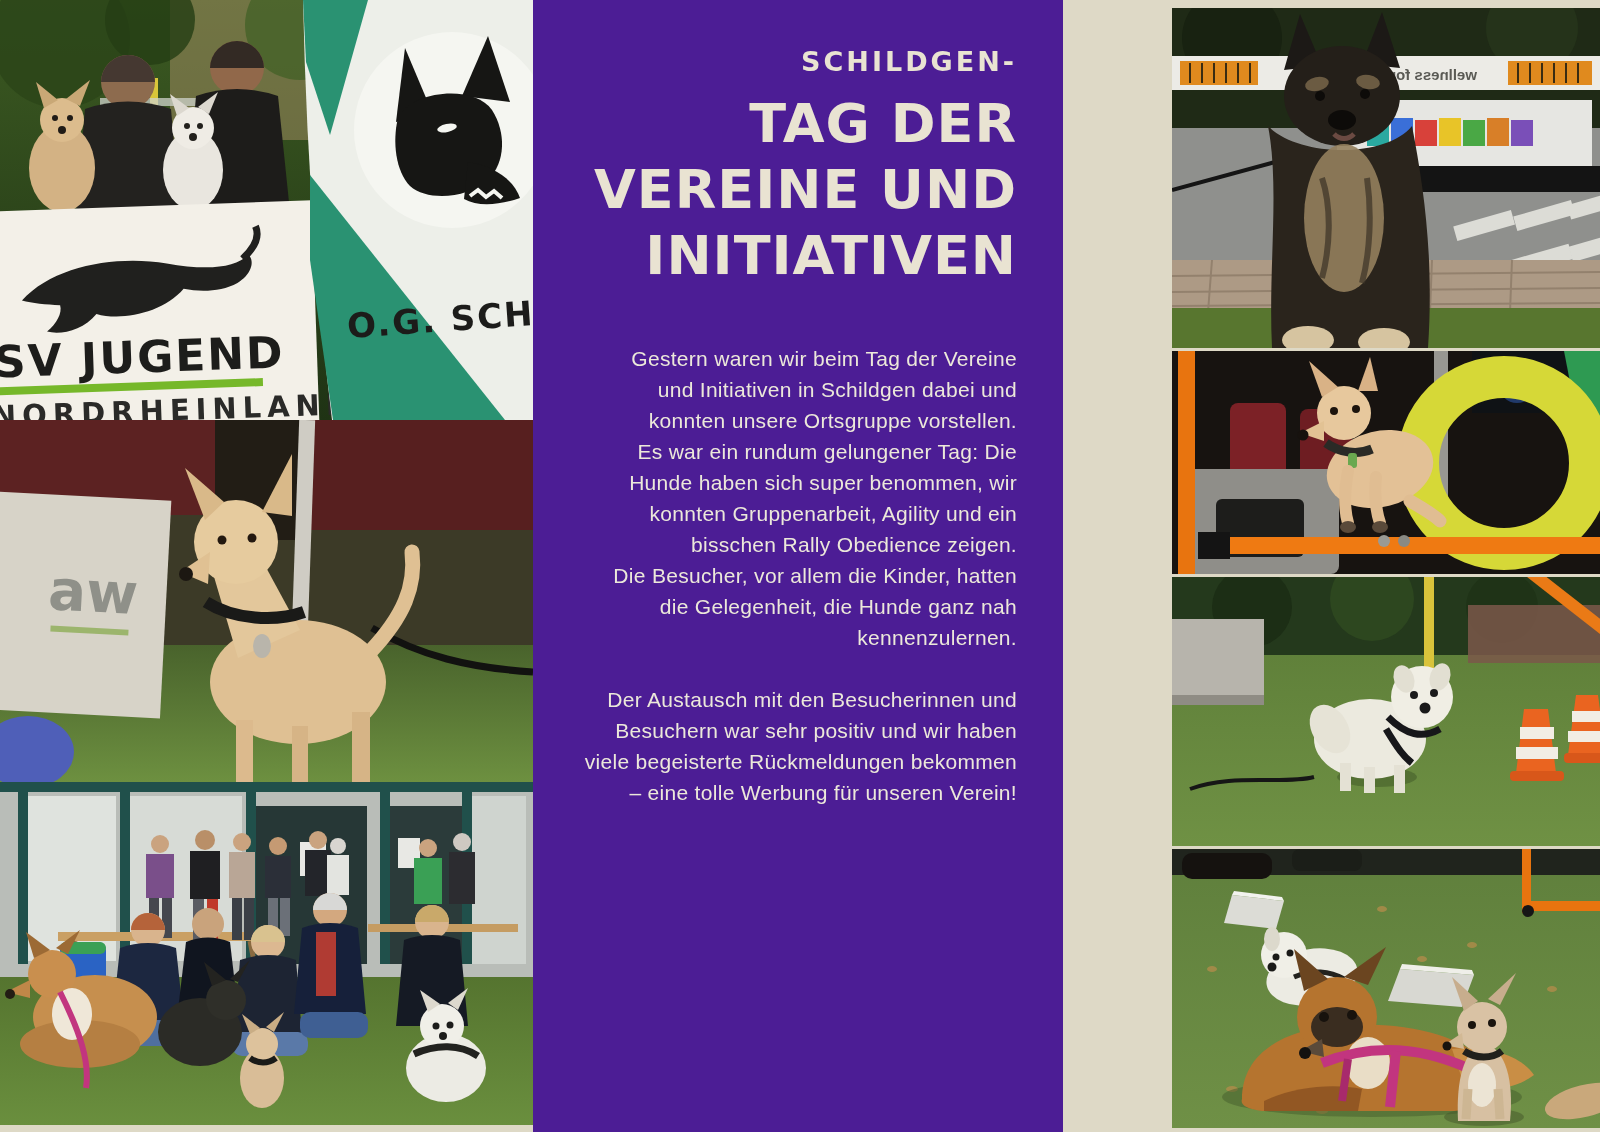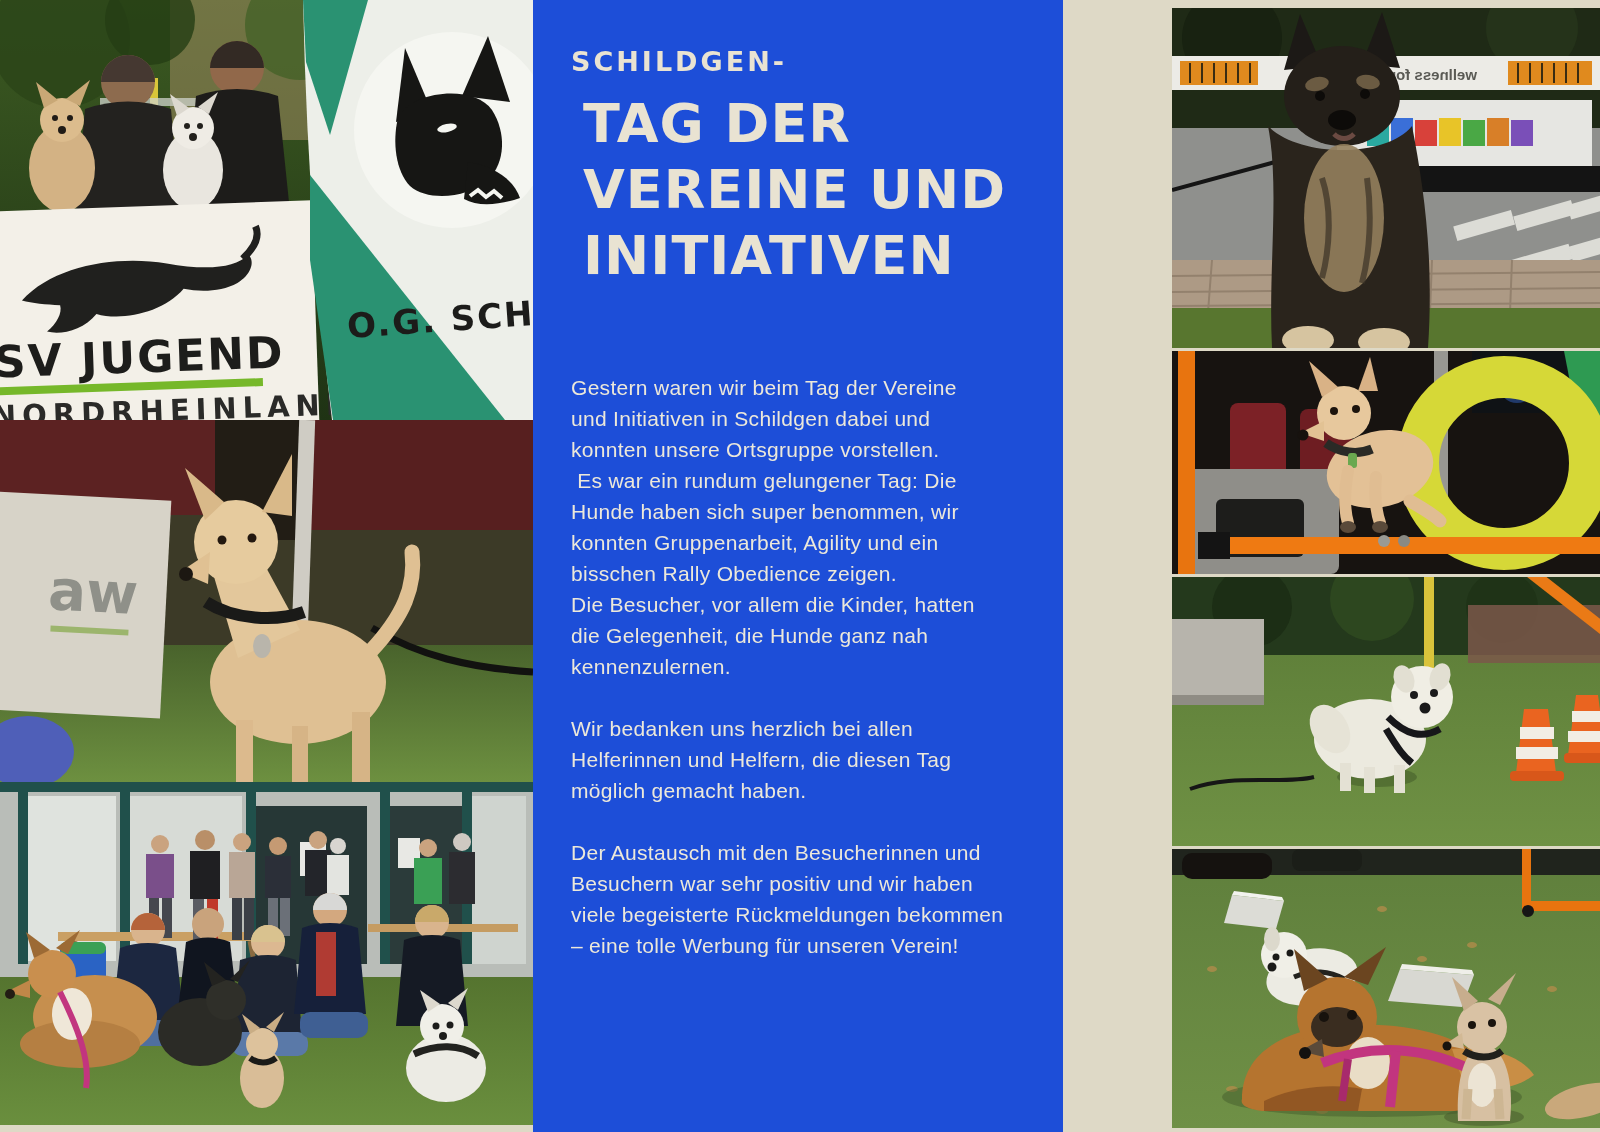--- a/index.html
+++ b/index.html
@@ -1,42 +1,42 @@
 <!DOCTYPE html>
 <html><head>
 <meta charset="utf-8">
 <title></title>
 <style>
   html,body{margin:0;padding:0;background:#8a8a7a;}
   .stage{position:relative;width:1600px;height:1132px;overflow:hidden;background:#ded9c6;
          font-family:"Liberation Sans","DejaVu Sans",sans-serif;}
   .col{position:absolute;top:0;height:1132px;}
   .col-left{left:0;width:533px;background:#ded9c6;}
-  .col-panel{left:533px;width:530px;background:#1d4ed8;}
+  .col-panel{left:533px;width:530px;background:#4c1d95;text-align:right;}
   .col-right{left:1063px;width:537px;background:#ded9c6;}
   figure.photo{position:absolute;margin:0;overflow:hidden;background:#3a4a28;}
   figure.photo svg{display:block;width:100%;height:100%;}
   
   .ph-booth{left:0;top:0;width:533px;height:420px;}
   .ph-portrait{left:0;top:420px;width:533px;height:362px;}
   .ph-group{left:0;top:782px;width:533px;height:343px;}
   
   .ph-shepherd{left:109px;top:8px;width:428px;height:340px;}
   .ph-jump{left:109px;top:351px;width:428px;height:223px;}
   .ph-whitedog{left:109px;top:577px;width:428px;height:269px;}
   .ph-meadow{left:109px;top:849px;width:428px;height:279px;}
   
   .panel-inner{padding:46px 46px 0 38px;color:#e9e3d2;}
   .kicker{margin:0;font-family:"DejaVu Sans",sans-serif;font-weight:bold;
           font-size:27px;letter-spacing:3px;color:#e9e3d2;}
   .title{margin:14px 0 0 12px;font-family:"DejaVu Sans",sans-serif;font-weight:bold;
          font-size:54px;line-height:66px;letter-spacing:1px;color:#e9e3d2;white-space:pre-line;}
   .panel-inner p{white-space:pre-line;margin:0 0 31px 0;font-size:21px;line-height:31px;
                  letter-spacing:0.3px;color:#ece8da;}
-  .panel-inner p.first{margin-top:83px;}
+  .panel-inner p.first{margin-top:54px;}
 </style>
 </head>
 <body>
 
 <div class="stage">
 
   <div class="col col-left">
 
     <figure class="photo ph-booth" role="img" aria-label="Two club members with two small dogs behind a white SV Jugend banner next to a green club flag with a shepherd-head emblem">
       <svg viewBox="0 0 533 420" preserveAspectRatio="none">
@@ -306,23 +306,20 @@
       <p class="first">Gestern waren wir beim Tag der Vereine
 und Initiativen in Schildgen dabei und
 konnten unsere Ortsgruppe vorstellen.
 &nbsp;Es war ein rundum gelungener Tag: Die
 Hunde haben sich super benommen, wir
 konnten Gruppenarbeit, Agility und ein
 bisschen Rally Obedience zeigen.
 Die Besucher, vor allem die Kinder, hatten
 die Gelegenheit, die Hunde ganz nah
 kennenzulernen.</p>
-      <p>Wir bedanken uns herzlich bei allen
-Helferinnen und Helfern, die diesen Tag
-möglich gemacht haben.</p>
       <p>Der Austausch mit den Besucherinnen und
 Besuchern war sehr positiv und wir haben
 viele begeisterte Rückmeldungen bekommen
 – eine tolle Werbung für unseren Verein!</p>
     </div>
   </div>
 
   <div class="col col-right">
 
     <figure class="photo ph-shepherd" role="img" aria-label="Sable German Shepherd sitting on pavement in front of a mirrored wellness-for-dogs banner and a crosswalk">

